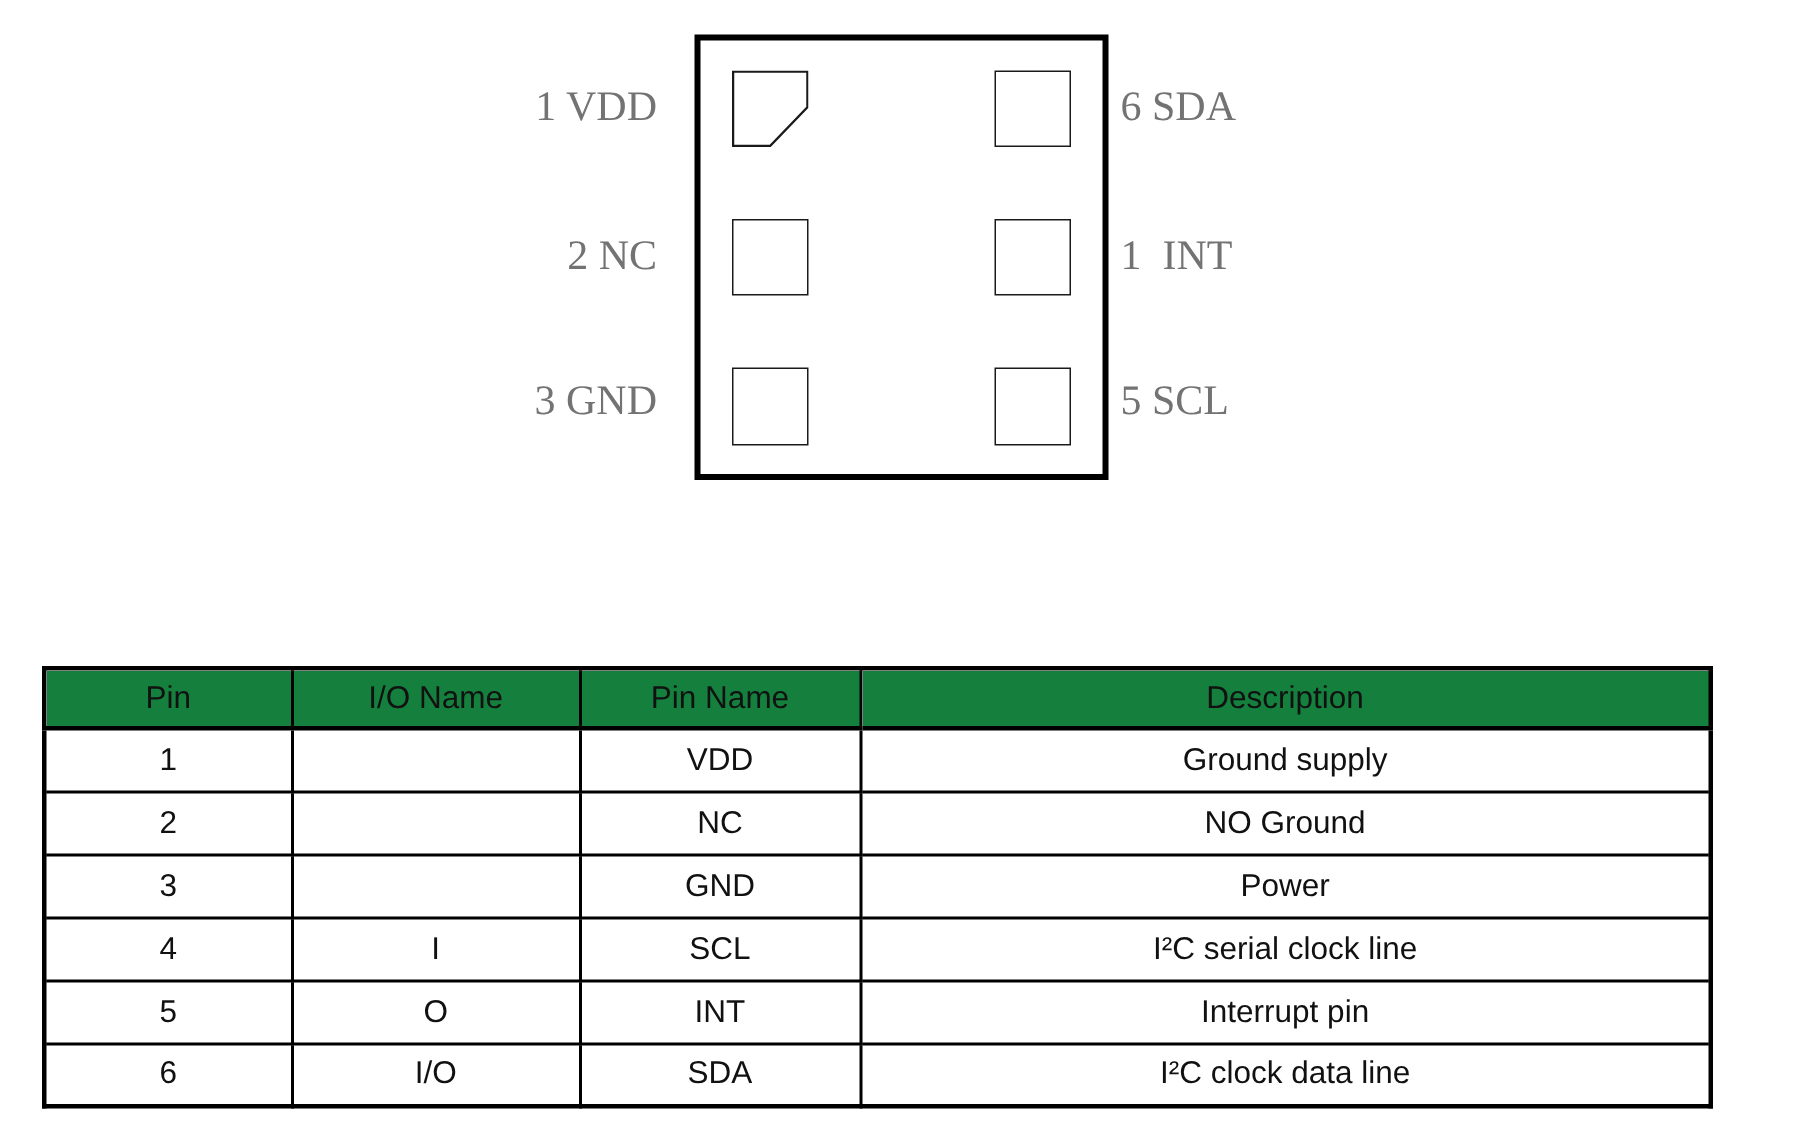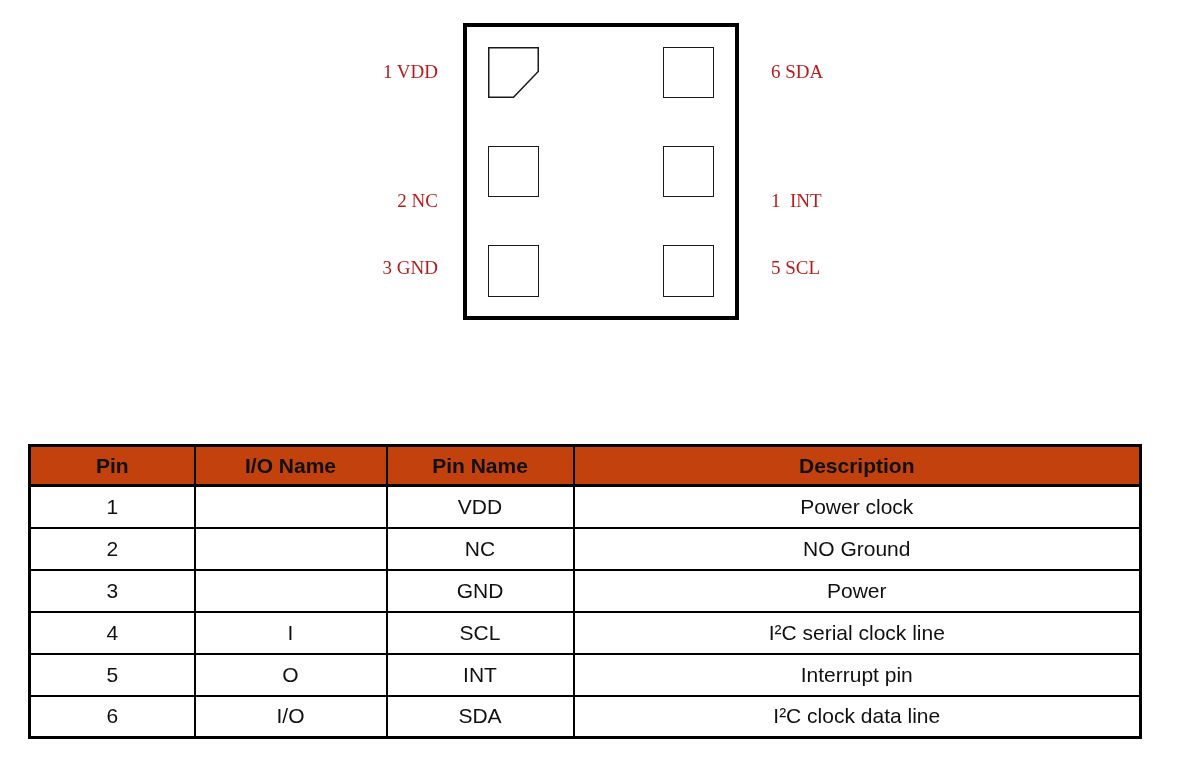--- a/index.html
+++ b/index.html
@@ -19,45 +19,45 @@
   .pad-svg { position: absolute; width: 51px; height: 51px; display: block; }
   .pos-l { left: 21px; }
   .pos-r { left: 196px; }
   .row-1 { top: 20px; }
   .row-2 { top: 119px; }
   .row-3 { top: 218px; height: 52px; }
 
   .pin-label {
     position: absolute; height: 26px; line-height: 26px;
     font-family: "Liberation Serif", "DejaVu Serif", serif;
-    font-size: 19px; color: #b91c1c; white-space: pre;
+    font-size: 28px; color: #737373; white-space: pre;
   }
   .pin-label.left { left: 278px; width: 160px; text-align: right; }
-  .pin-label.right { left: 771px; text-align: center; }
-  .lt-1 { top: 59px; } .lt-2 { top: 158px; margin-top: 30px; } .lt-3 { top: 255px; }
+  .pin-label.right { left: 747px; text-align: center; }
+  .lt-1 { top: 59px; } .lt-2 { top: 158px; } .lt-3 { top: 255px; }
 
   
   table.pin-table {
     position: absolute; left: 28px; top: 444px;
     width: 1111px; border-collapse: collapse; table-layout: fixed;
     border: 3px solid #000000;
     font-family: "Liberation Sans", "DejaVu Sans", sans-serif;
     color: #111111;
   }
   .pin-table col.c1 { width: 165px; }
   .pin-table col.c2 { width: 192px; }
   .pin-table col.c3 { width: 187px; }
   .pin-table col.c4 { width: 567px; }
   .pin-table th, .pin-table td {
     border: 2px solid #000000;
     text-align: center; vertical-align: middle;
     font-size: 21px; overflow: hidden;
   }
   .pin-table th {
-    background: #c2410c; font-weight: bold; height: 40px;
+    background: #15803d; font-weight: normal; height: 40px;
     border-bottom-width: 3px;
   }
   .pin-table td { height: 42px; background: #ffffff; }
 </style>
 </head>
 <body>
 
 <div class="page">
 
   <div>
@@ -94,21 +94,21 @@
         <th>I/O Name</th>
         <th>Pin Name</th>
         <th>Description</th>
       </tr>
     </thead>
     <tbody>
       <tr>
         <td>1</td>
         <td></td>
         <td>VDD</td>
-        <td>Power clock</td>
+        <td>Ground supply</td>
       </tr>
       <tr>
         <td>2</td>
         <td></td>
         <td>NC</td>
         <td>NO Ground</td>
       </tr>
       <tr>
         <td>3</td>
         <td></td>

